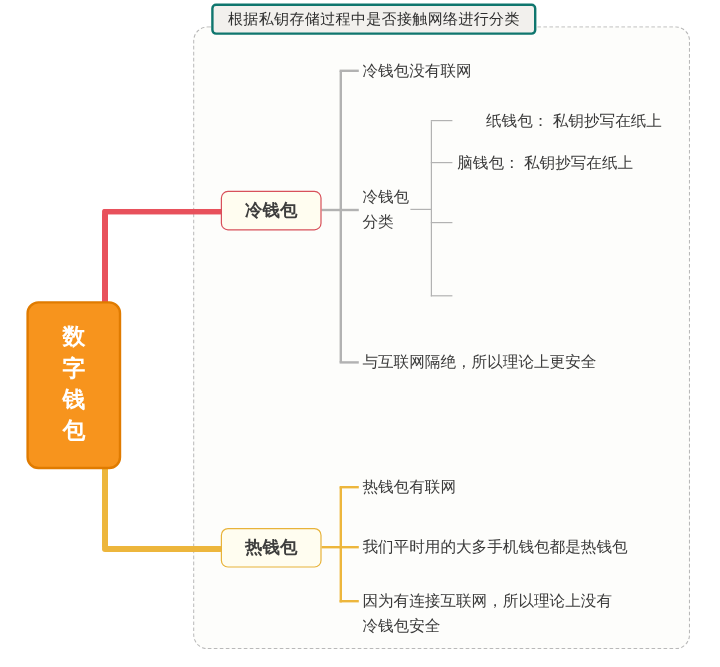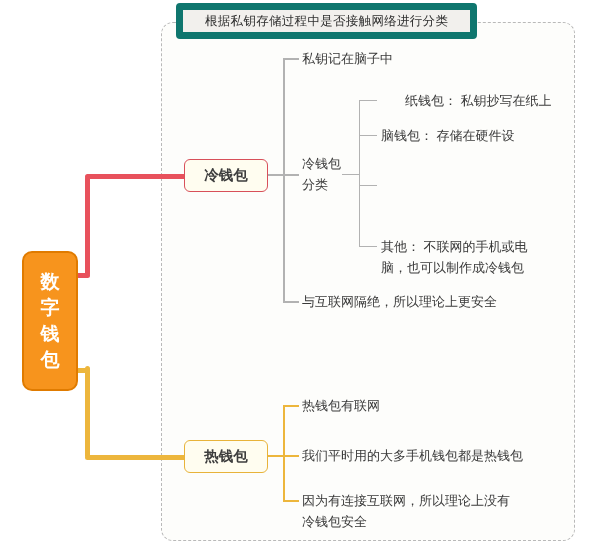--- a/index.html
+++ b/index.html
@@ -31,39 +31,39 @@
     background: #fdfdfb;
     box-sizing: border-box;
   }
 
   
   .title-pill {
     position: absolute;
     left: 176px;
     top: 3px;
     height: 22px;
-    padding: 0 22px;
+    padding: 0 12px;
     background: #f2f0ed;
-    border: 7px solid #0f766e;
+    border: 2px solid #0f766e;
     border-radius: 4px;
     display: flex;
     align-items: center;
     font-size: 12.5px;
     color: #2f2f2f;
     letter-spacing: 0.3px;
     white-space: nowrap;
     z-index: 6;
   }
 
   
   .root-node {
     position: absolute;
     left: 22px;
     top: 251px;
-    width: 56px;
+    width: 79px;
     height: 140px;
     background: #f7941d;
     border: 2px solid #e07b00;
     border-radius: 10px;
     box-sizing: border-box;
     display: flex;
     align-items: center;
     justify-content: center;
     z-index: 5;
   }
@@ -186,34 +186,32 @@
   <div class="conn h thin grey" style="left:359px; top:135px; width:18px;"></div>
   <div class="conn h thin grey" style="left:359px; top:185px; width:18px;"></div>
   <div class="conn h thin grey" style="left:359px; top:246px; width:18px;"></div>
 
   <div class="conn h mid yellow" style="left:268px; top:455px; width:16px;"></div>
   <div class="conn v mid yellow" style="left:283px; top:406px; height:96px;"></div>
   <div class="conn h mid yellow" style="left:283px; top:405px; width:16px;"></div>
   <div class="conn h mid yellow" style="left:283px; top:455px; width:16px;"></div>
   <div class="conn h mid yellow" style="left:283px; top:500px; width:16px;"></div>
 
-  <div class="leaf" style="left:302px; top:48px; width:140px;">私钥记在脑子中</div>
+  <div class="leaf" style="left:302px; top:48px; width:140px;">冷钱包没有联网</div>
 
   <div class="leaf" style="left:302px; top:153px; width:48px;">冷钱包
 分类</div>
 
   <div class="leaf" style="left:302px; top:291px; width:240px;">与互联网隔绝，所以理论上更安全</div>
 
   <div class="leaf" style="left:381px; top:90px; width:200px;margin-left:24px;">纸钱包：  私钥抄写在纸上</div>
 
-  <div class="leaf" style="left:381px; top:125px; width:200px;">脑钱包：  存储在硬件设</div>
-
-
-  <div class="leaf" style="left:381px; top:236px; width:200px;">其他：  不联网的手机或电
-脑，也可以制作成冷钱包</div>
+  <div class="leaf" style="left:381px; top:125px; width:200px;">脑钱包：  私钥抄写在纸上</div>
+
+
 
   <div class="leaf" style="left:302px; top:395px; width:160px;">热钱包有联网</div>
 
   <div class="leaf" style="left:302px; top:445px; width:280px;">我们平时用的大多手机钱包都是热钱包</div>
 
   <div class="leaf" style="left:302px; top:490px; width:270px;">因为有连接互联网，所以理论上没有
 冷钱包安全</div>
 
 </div>
 

